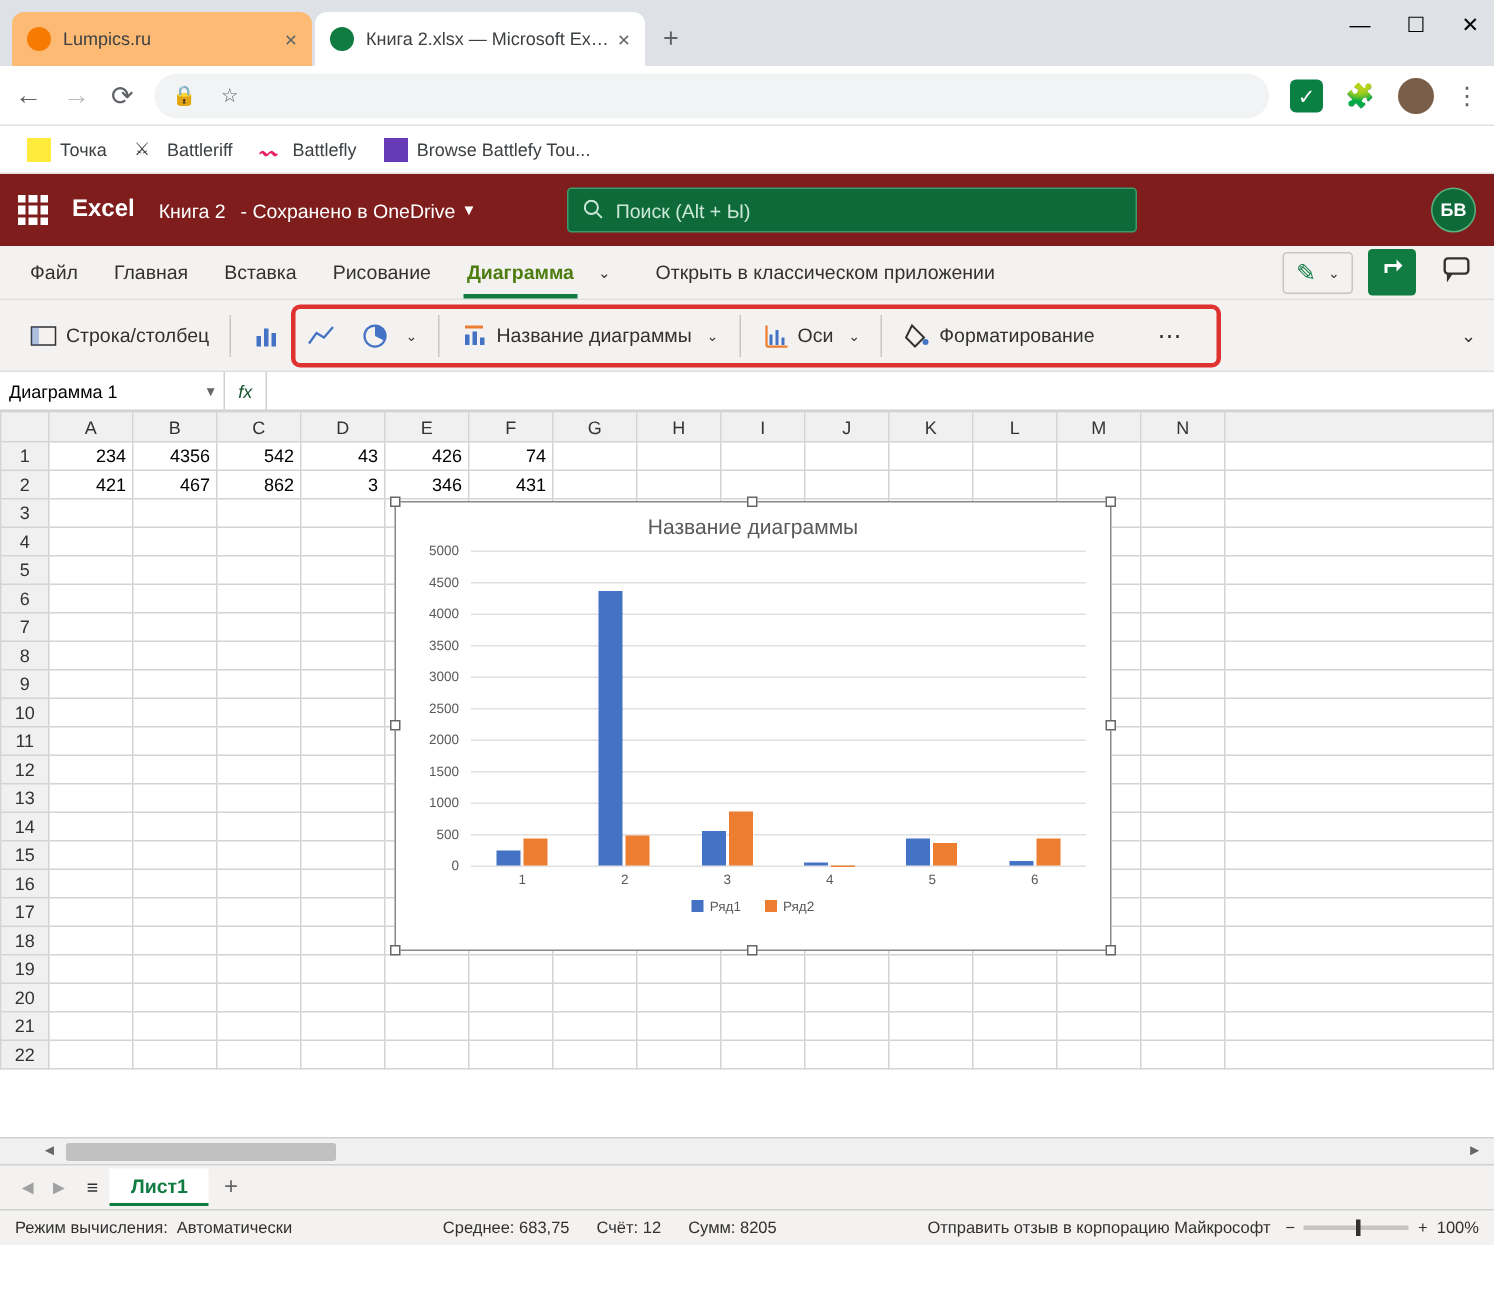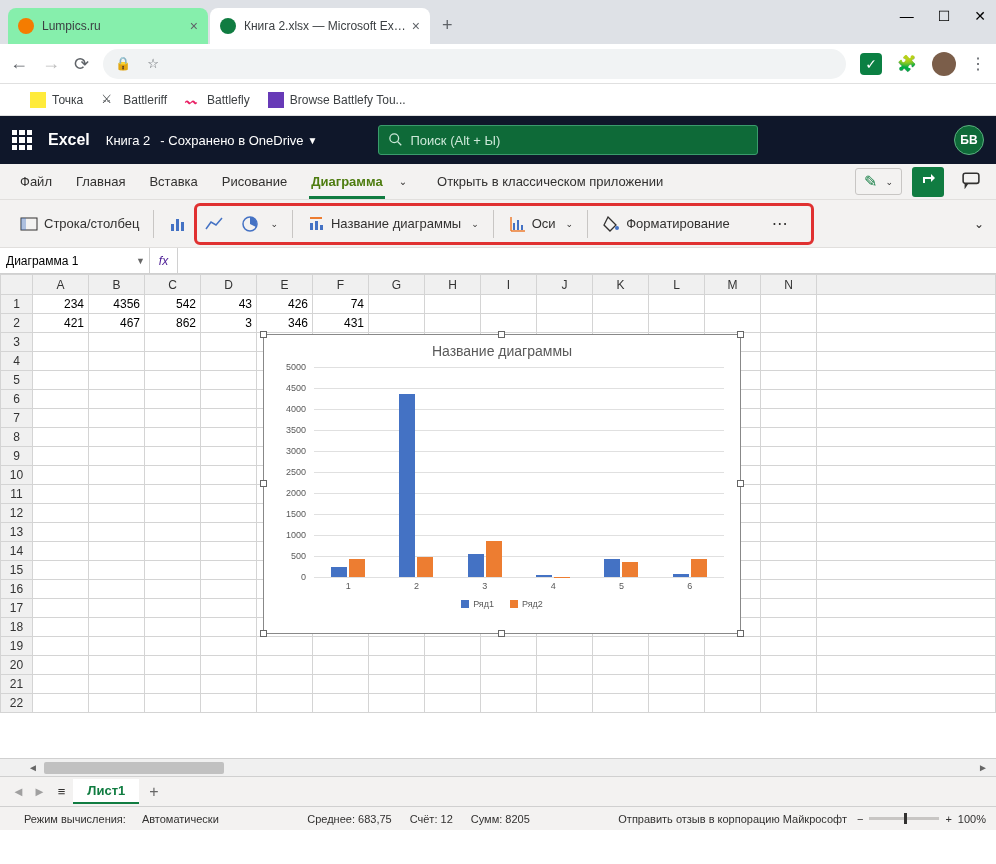--- a/index.html
+++ b/index.html
@@ -1,47 +1,47 @@
 <!DOCTYPE html>
 <html><head>
 <meta charset="utf-8">
 <style>
 * { box-sizing: border-box; margin: 0; padding: 0; font-family: "Segoe UI", Arial, sans-serif; }
 body { background: #fff; width: 996px; height: 864px; overflow: hidden; position: relative; }
 
 
 .browser-top { background: #dee1e6; height: 44px; display: flex; align-items: flex-end; padding: 0 8px; position: relative; }
 .tab { background: #fff; height: 36px; border-radius: 8px 8px 0 0; display: flex; align-items: center; padding: 0 10px; margin-right: 2px; font-size: 12px; min-width: 200px; max-width: 220px; position: relative; }
-.tab.inactive { background: #86efac; }
+.tab.inactive { background: #fdba74; }
 .tab-favicon { width: 16px; height: 16px; margin-right: 8px; border-radius: 50%; flex-shrink: 0; }
 .tab-title { flex: 1; white-space: nowrap; overflow: hidden; text-overflow: ellipsis; color: #3c4043; }
 .tab-close { color: #5f6368; font-size: 14px; margin-left: 6px; cursor: pointer; }
 .new-tab-btn { color: #5f6368; font-size: 18px; margin-left: 10px; margin-bottom: 8px; cursor: pointer; }
 .win-controls { position: absolute; right: 10px; top: 8px; display: flex; gap: 24px; color: #000; }
 .win-controls span { font-size: 14px; cursor: pointer; }
 
 .browser-bar { background: #fff; height: 40px; display: flex; align-items: center; padding: 0 10px; gap: 14px; border-bottom: 1px solid #e0e0e0; }
 .nav-arrow { color: #5f6368; font-size: 18px; cursor: pointer; }
 .nav-arrow.disabled { color: #bdbdbd; }
 .url-bar { flex: 1; background: #f1f3f4; border-radius: 16px; height: 30px; display: flex; align-items: center; padding: 0 12px; font-size: 13px; color: #5f6368; }
 .url-lock { margin-right: 8px; color: #5f6368; }
 .url-text { flex: 1; white-space: nowrap; overflow: hidden; }
 .url-star { color: #5f6368; margin-left: 8px; }
 .ext-icon { width: 22px; height: 22px; border-radius: 4px; cursor: pointer; }
 .ext-green { background: #0b8043; color: #fff; display: flex; align-items: center; justify-content: center; font-size: 14px; }
 .ext-puzzle { color: #5f6368; font-size: 16px; display: flex; align-items: center; justify-content: center; }
 .avatar-small { width: 24px; height: 24px; border-radius: 50%; background: #7b5e4a; }
 .menu-dots { color: #5f6368; font-size: 16px; cursor: pointer; }
 
-.bookmarks { background: #fff; height: 32px; display: flex; align-items: center; padding: 0 30px; gap: 18px; font-size: 12px; color: #3c4043; border-bottom: 1px solid #e0e0e0; }
+.bookmarks { background: #fff; height: 32px; display: flex; align-items: center; padding: 0 18px; gap: 18px; font-size: 12px; color: #3c4043; border-bottom: 1px solid #e0e0e0; }
 .bookmark { display: flex; align-items: center; gap: 6px; cursor: pointer; }
 .bm-icon { width: 16px; height: 16px; }
 
 
-.excel-header { background: #0f172a; height: 48px; display: flex; align-items: center; padding: 0 12px; color: #fff; }
+.excel-header { background: #7f1d1d; height: 48px; display: flex; align-items: center; padding: 0 12px; color: #fff; }
 .apps-grid { width: 20px; height: 20px; display: grid; grid-template-columns: repeat(3,1fr); grid-template-rows: repeat(3,1fr); gap: 2px; margin-right: 16px; cursor: pointer; }
 .apps-grid span { background: #fff; }
 .excel-brand { font-weight: 600; font-size: 16px; margin-right: 16px; }
 .doc-title { font-size: 13px; margin-right: 10px; }
 .saved-text { font-size: 13px; }
 .saved-dd { margin-left: 4px; font-size: 10px; }
 .search-box { margin-left: 60px; background: #0e6a38; border: 1px solid #3a9b6c; border-radius: 3px; height: 30px; width: 380px; display: flex; align-items: center; padding: 0 10px; color: #cce8d8; font-size: 13px; }
 .search-box svg { margin-right: 8px; }
 .header-avatar { margin-left: auto; width: 30px; height: 30px; border-radius: 50%; background: #0e6a38; border: 1px solid #5bb07f; display: flex; align-items: center; justify-content: center; font-size: 12px; font-weight: 600; }
 
@@ -64,21 +64,21 @@
 .tb-sep { width: 1px; height: 28px; background: #c8c6c4; margin: 0 6px; }
 .tb-dd { font-size: 9px; margin-left: 4px; color: #323130; }
 .highlight-box { position: absolute; left: 194px; top: 3px; width: 620px; height: 42px; border: 3px solid #e03131; border-radius: 6px; pointer-events: none; }
 .tb-more { margin-left: 34px; font-size: 16px; color: #323130; cursor: pointer; }
 .tb-chevron { position: absolute; right: 12px; top: 50%; transform: translateY(-50%); font-size: 12px; color: #323130; cursor: pointer; }
 
 
 .formula-row { height: 26px; display: flex; align-items: stretch; border-bottom: 1px solid #d0d0d0; font-size: 12px; }
 .name-box { width: 150px; border-right: 1px solid #d0d0d0; display: flex; align-items: center; padding: 0 6px; position: relative; }
 .name-dd { position: absolute; right: 4px; font-size: 9px; color: #666; }
-.fx-label { width: 28px; display: flex; align-items: center; justify-content: center; font-style: italic; color: #4c1d95; border-right: 1px solid #d0d0d0; }
+.fx-label { width: 28px; display: flex; align-items: center; justify-content: center; font-style: italic; color: #14532d; border-right: 1px solid #d0d0d0; }
 .formula-input { flex: 1; padding: 0 6px; display: flex; align-items: center; }
 
 
 .grid-wrap { position: relative; background: #fff; height: 484px; overflow: hidden; }
 .grid { border-collapse: collapse; font-size: 12px; width: 100%; table-layout: fixed; }
 .grid th, .grid td { border: 1px solid #d4d4d4; height: 19px; padding: 0 4px; }
 .grid th { background: #f0f0f0; font-weight: normal; color: #333; text-align: center; }
 .grid .rowhdr { background: #f0f0f0; text-align: center; width: 32px; }
 .grid .colhdr { height: 20px; }
 .grid td { text-align: right; }
@@ -114,21 +114,21 @@
 
 
 .sheet-tabs { height: 30px; background: #f3f2f1; display: flex; align-items: center; padding: 0 8px; border-top: 1px solid #d0d0d0; font-size: 13px; }
 .sheet-nav { color: #a0a0a0; margin: 0 4px; cursor: pointer; }
 .sheet-menu { color: #323130; margin: 0 8px; cursor: pointer; }
 .sheet-tab { padding: 4px 14px; background: #fff; border-bottom: 2px solid #107c41; font-weight: 600; color: #107c41; cursor: pointer; }
 .sheet-add { margin-left: 10px; color: #666; cursor: pointer; font-size: 16px; }
 
 
 .status-bar { height: 24px; background: #f3f2f1; border-top: 1px solid #d0d0d0; display: flex; align-items: center; padding: 0 10px; font-size: 11px; color: #323130; }
-.status-left { display: flex; gap: 16px; margin-left: 14px; }
+.status-left { display: flex; gap: 6px; }
 .status-center { margin-left: auto; display: flex; gap: 18px; }
 .status-right { margin-left: auto; display: flex; align-items: center; gap: 10px; text-align: right; }
 .zoom-ctrl { display: flex; align-items: center; gap: 6px; }
 .zoom-slider { width: 70px; height: 3px; background: #c8c6c4; position: relative; }
 .zoom-thumb { position: absolute; left: 50%; top: -4px; width: 3px; height: 11px; background: #323130; }
 </style>
 </head>
 <body>
 
 <div class="browser-top">

